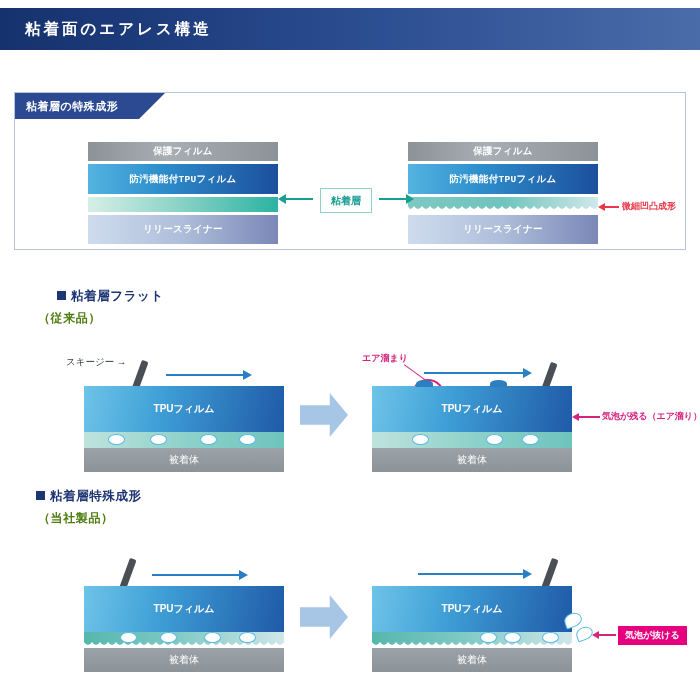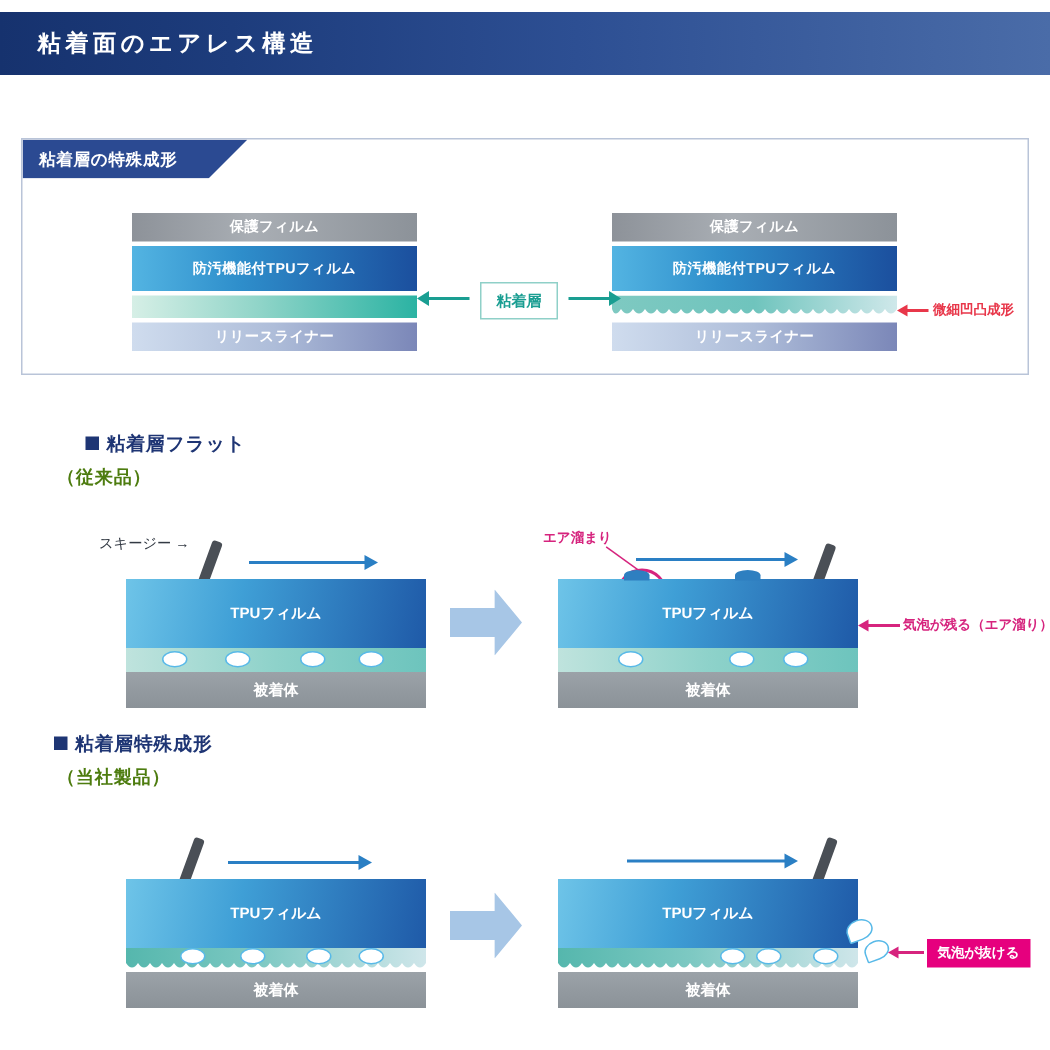--- a/index.html
+++ b/index.html
@@ -31,42 +31,42 @@
     position: absolute; left: 0; top: 0; width: 150px; height: 26px;
     background: #2b4a92;
     clip-path: polygon(0 0, 150px 0, 124px 26px, 0 26px);
     display: flex; align-items: center;
   }
   .panel-tab .tab-label {
     color: #fff; font-size: 11px; font-weight: 700; padding-left: 11px; letter-spacing: .5px;
   }
 
   
-  .stack { position: absolute; width: 190px; }
+  .stack { position: absolute; width: 190px; font-family: Liberation Mono, monospace; }
   .stack.left  { left: 88px;  top: 142px; }
   .stack.right { left: 408px; top: 142px; }
   .layer {
     width: 100%; display: flex; align-items: center; justify-content: center;
     color: #fff; font-size: 9.5px; font-weight: 700; letter-spacing: .3px;
   }
   .layer.protect {
     height: 19px; margin-bottom: 3px;
     background: linear-gradient(90deg, #8d9299 0%, #a9aeb4 42%, #8c9299 100%);
   }
   .layer.tpu {
     height: 30px; margin-bottom: 3px;
     background: linear-gradient(90deg, #53b4e2 0%, #2e8ecb 38%, #1b4f9e 100%);
   }
   .layer.adhesive-flat {
     height: 15px; margin-bottom: 3px;
     background: linear-gradient(90deg, #d6efe6 0%, #8fd4c8 45%, #2bb3a3 100%);
   }
   .adhesive-wavy-wrap { height: 15px; margin-bottom: 3px; position: relative; }
   .layer.liner {
-    height: 19px;
+    height: 29px;
     background: linear-gradient(90deg, #cfdcee 0%, #aebdd9 50%, #7b87b8 100%);
   }
 
   
   .adhesive-callout {
     position: absolute; left: 320px; top: 188px;
     width: 52px; height: 25px; border: 1px solid #8fd0c8;
     display: flex; align-items: center; justify-content: center;
     color: #1a9e92; font-size: 10px; font-weight: 700;
   }
@@ -110,21 +110,21 @@
   .film-stack { position: absolute; width: 200px; }
   .film-tpu {
     height: 46px; display: flex; align-items: center; justify-content: center;
     color: #fff; font-size: 10px; font-weight: 700;
     background: linear-gradient(100deg, #6ec4e8 0%, #3f9fd6 38%, #1f5aa8 100%);
   }
   .film-adh { height: 16px; position: relative; }
   .film-adh.flat { background: linear-gradient(90deg, #bfe3dd 0%, #8ed2ca 50%, #6dc4bd 100%); }
   .film-sub {
     height: 24px; display: flex; align-items: center; justify-content: center;
-    color: #fff; font-size: 10px; font-weight: 700;
+    color: #fff; font-size: 10px; font-weight: 400;
     background: linear-gradient(180deg, #9ba2a8 0%, #8b9298 100%);
   }
 
   .bubble {
     position: absolute; background: #ffffff; border: 1.3px solid #58b9e8; border-radius: 50%;
   }
   .bump {
     position: absolute; border-radius: 50% 50% 0 0; background: #2e7fc0;
   }
 

